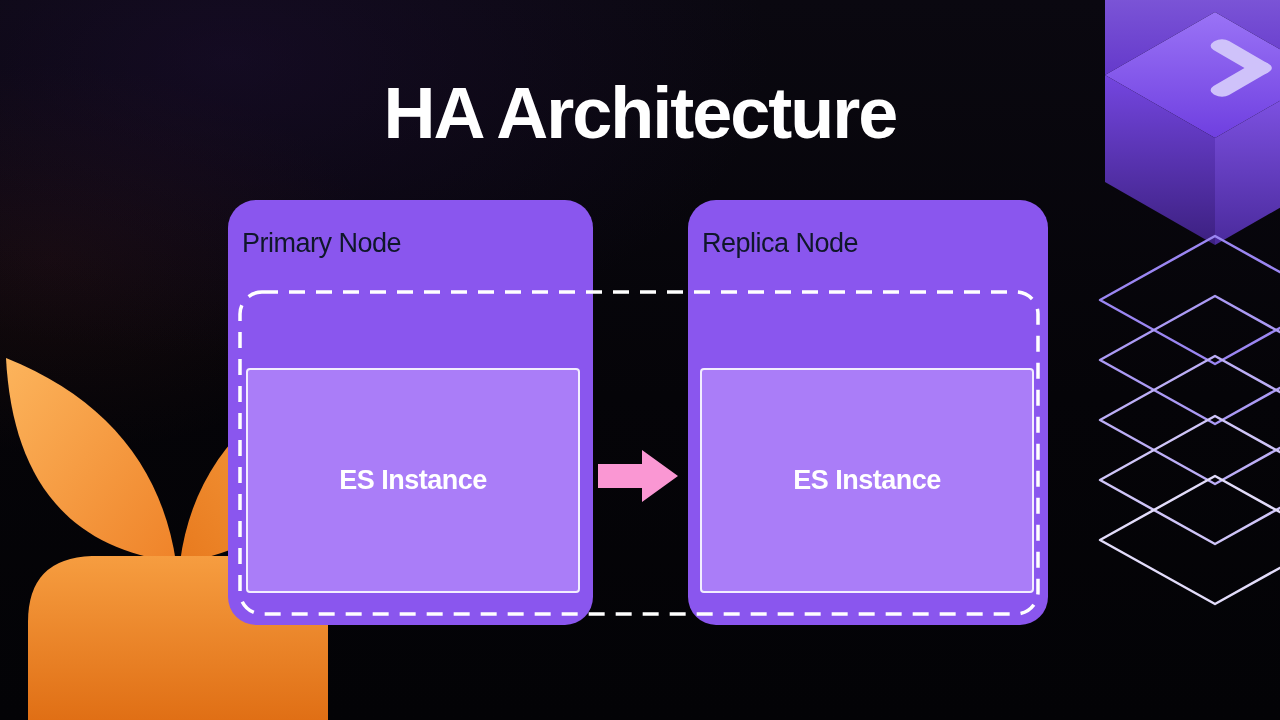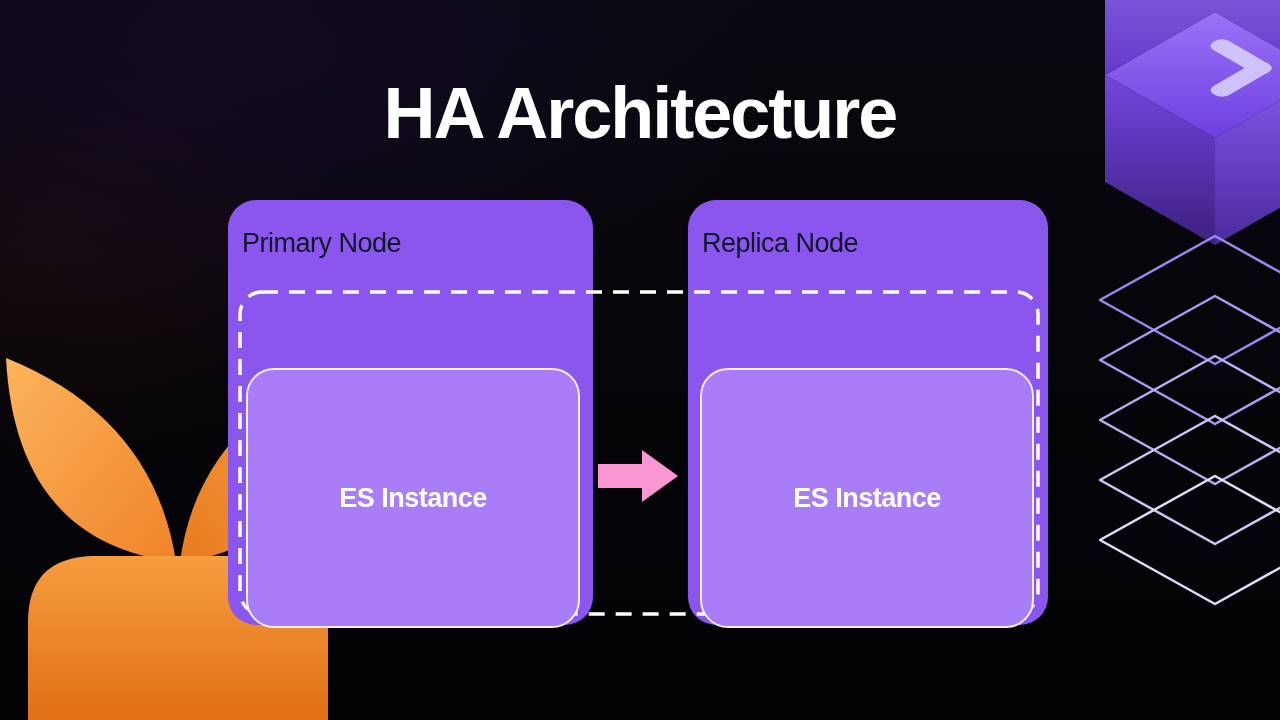--- a/index.html
+++ b/index.html
@@ -71,25 +71,25 @@
     color: #ffffff;
     font-size: 26px;
     font-weight: 700;
     letter-spacing: -0.5px;
     z-index: 3;
   }
 
   .instance {
     position: absolute;
     top: 368px;
-    height: 260px;
+    height: 225px;
     width: 334px;
     background: #aa7df8;
     border: 2px solid #f2edff;
-    border-radius: 28px;
+    border-radius: 4px;
     display: flex;
     align-items: center;
     justify-content: center;
     color: #ffffff;
     font-size: 27px;
     font-weight: 700;
     letter-spacing: -0.5px;
     z-index: 3;
   }
   .instance-primary { left: 246px; }

